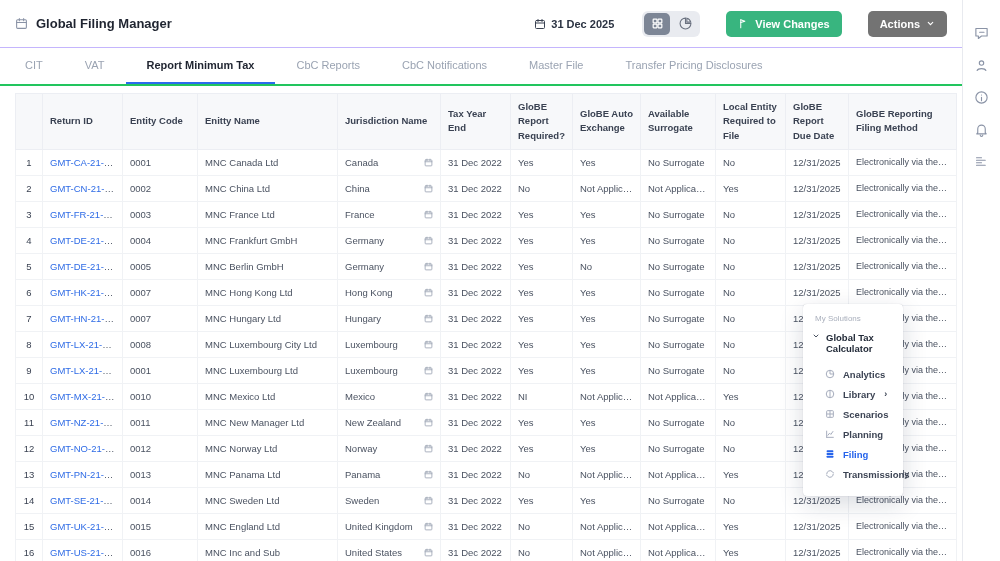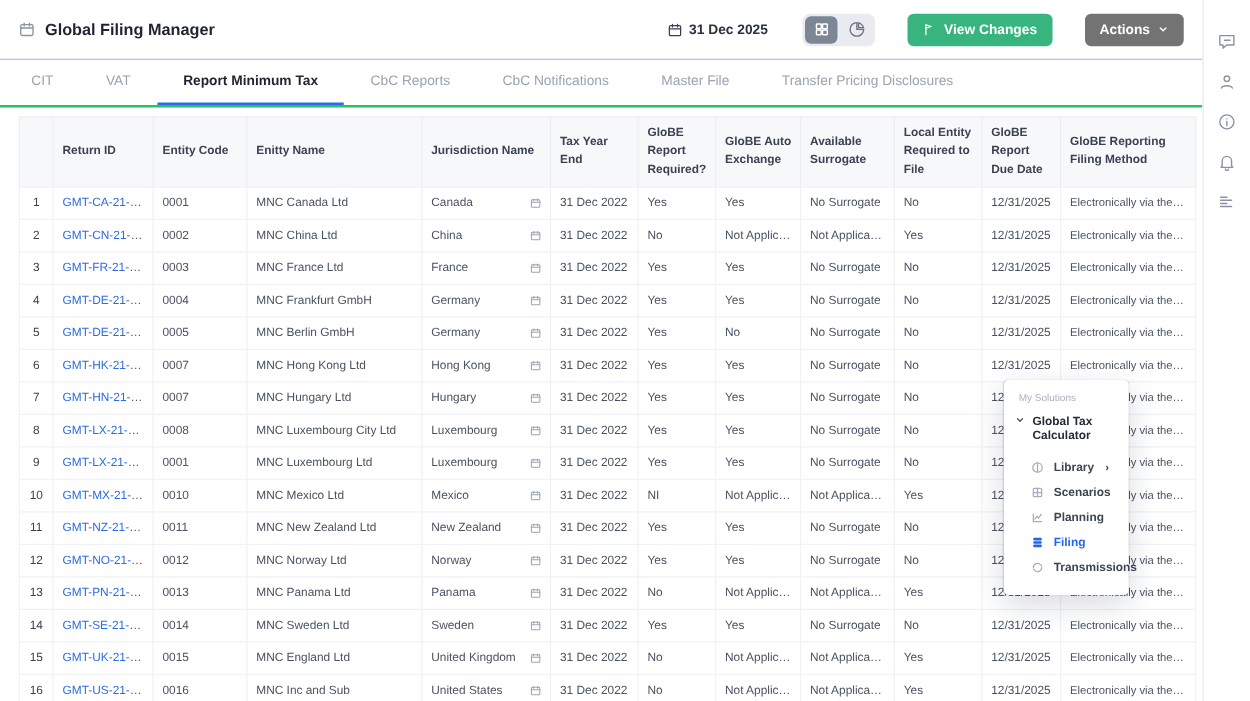--- a/index.html
+++ b/index.html
@@ -455,21 +455,21 @@
     <td>Not Applicable</td>
     <td>Yes</td>
     <td>12/31/2025</td>
     <td class="c-method">Electronically via the authori...</td>
   </tr>
 
   <tr>
     <td class="c-num">11</td>
     <td><a class="rid">GMT-NZ-21-0011</a></td>
     <td>0011</td>
-    <td>MNC New Zealand Ltd</td>
+    <td>MNC New Manager Ltd</td>
     <td>
       <span class="jwrap">
         <span>New Zealand</span>
         <span class="jicon">
           <svg width="9" height="9" viewBox="0 0 24 24" fill="none" stroke="currentColor" stroke-width="2.2" stroke-linecap="round">
                   <rect x="3" y="5" width="18" height="16" rx="2"></rect>
                   <path d="M8 3v4M16 3v4M3 10h18"></path>
                 </svg>
         </span>
       </span>
@@ -614,20 +614,30 @@
     <div class="pop-header">My Solutions</div>
     <div class="pop-root">
       <span class="chev">
         <svg width="8" height="8" viewBox="0 0 24 24" fill="none" stroke="currentColor" stroke-width="3" stroke-linecap="round">
             <path d="M6 9l6 6 6-6"></path>
           </svg>
       </span>
       <span>Global Tax Calculator</span>
     </div>
     <div id="popup-items">
+  <div class="pop-item">
+    <span class="picon">
+            <svg width="10" height="10" viewBox="0 0 24 24" fill="none" stroke="currentColor" stroke-width="2.4">
+              <circle cx="12" cy="12" r="9"></circle>
+              <path d="M12 3v9h9"></path>
+            </svg>
+          </span>
+    <span>Analytics</span>
+    <span class="ptrail"></span>
+  </div>
 
   <div class="pop-item">
     <span class="picon">
             <svg width="10" height="10" viewBox="0 0 24 24" fill="none" stroke="currentColor" stroke-width="2.4">
               <circle cx="12" cy="12" r="9"></circle>
               <path d="M12 3v18"></path>
             </svg>
           </span>
     <span>Library</span>
     <span class="ptrail">›</span>

